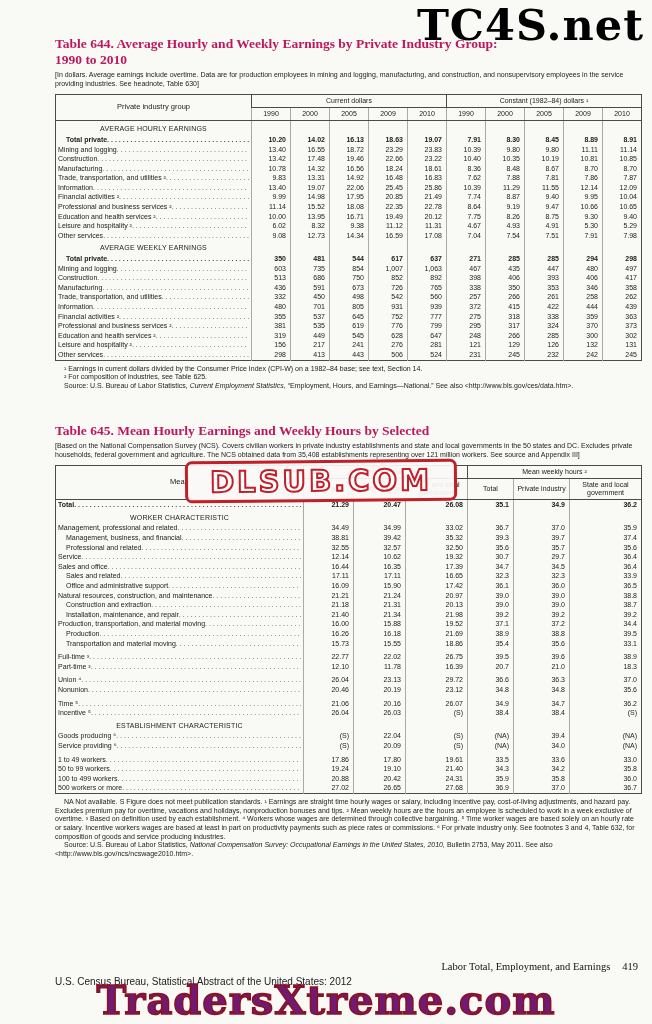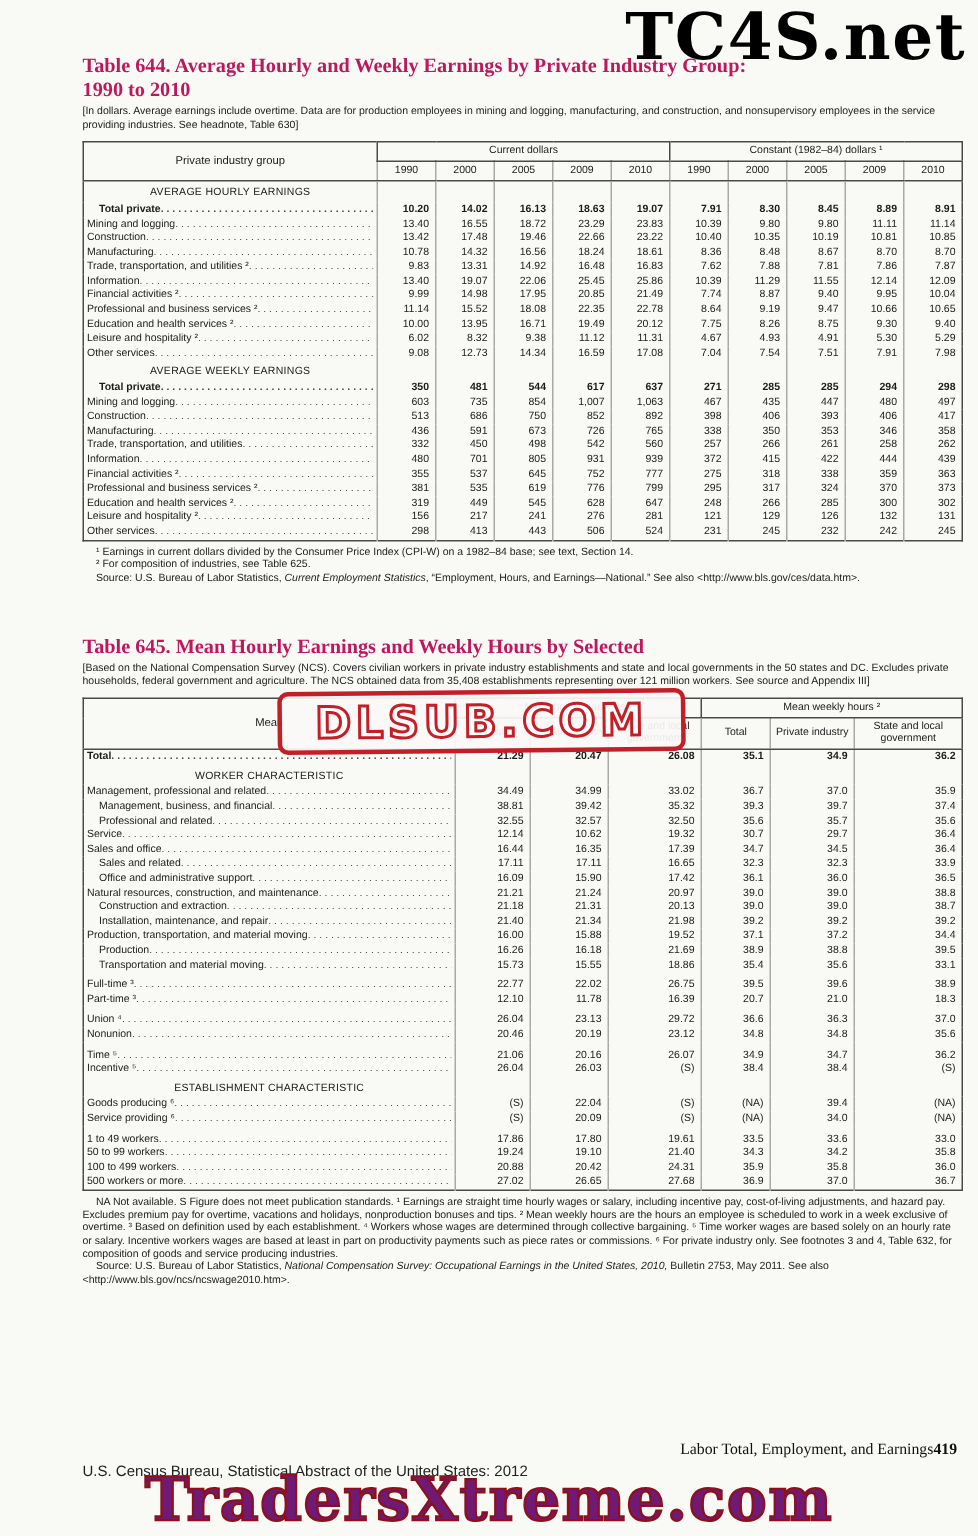--- a/index.html
+++ b/index.html
@@ -54,21 +54,21 @@
     color:#ffffff; -webkit-text-stroke:2px #c21f27; text-shadow:0 0 1px #c21f27;
   }
   .wm-bottom {
     position:absolute; left:0; right:0; bottom:1px; z-index:6; text-align:center;
     font-family:"DejaVu Serif", serif; font-weight:bold; font-size:40px; letter-spacing:1px;
     color:#701a75; -webkit-text-stroke:1.5px #8c1118;
   }
 
   
   .footer-right { position:absolute; right:14px; bottom:52px; font-family:"Liberation Serif", serif; font-size:10.5px; color:#111; }
-  .footer-right .pg { font-weight:bold; }
+  .footer-right .pg { font-weight:normal; margin-left:12px; }
   .imprint { position:absolute; left:55px; bottom:37px; font-size:10px; color:#222;text-align:right; }
 </style>
 </head>
 <body>
 
 <div class="page">
 
   <div class="wm-top">TC4S.net</div>
 
   <div class="content">

